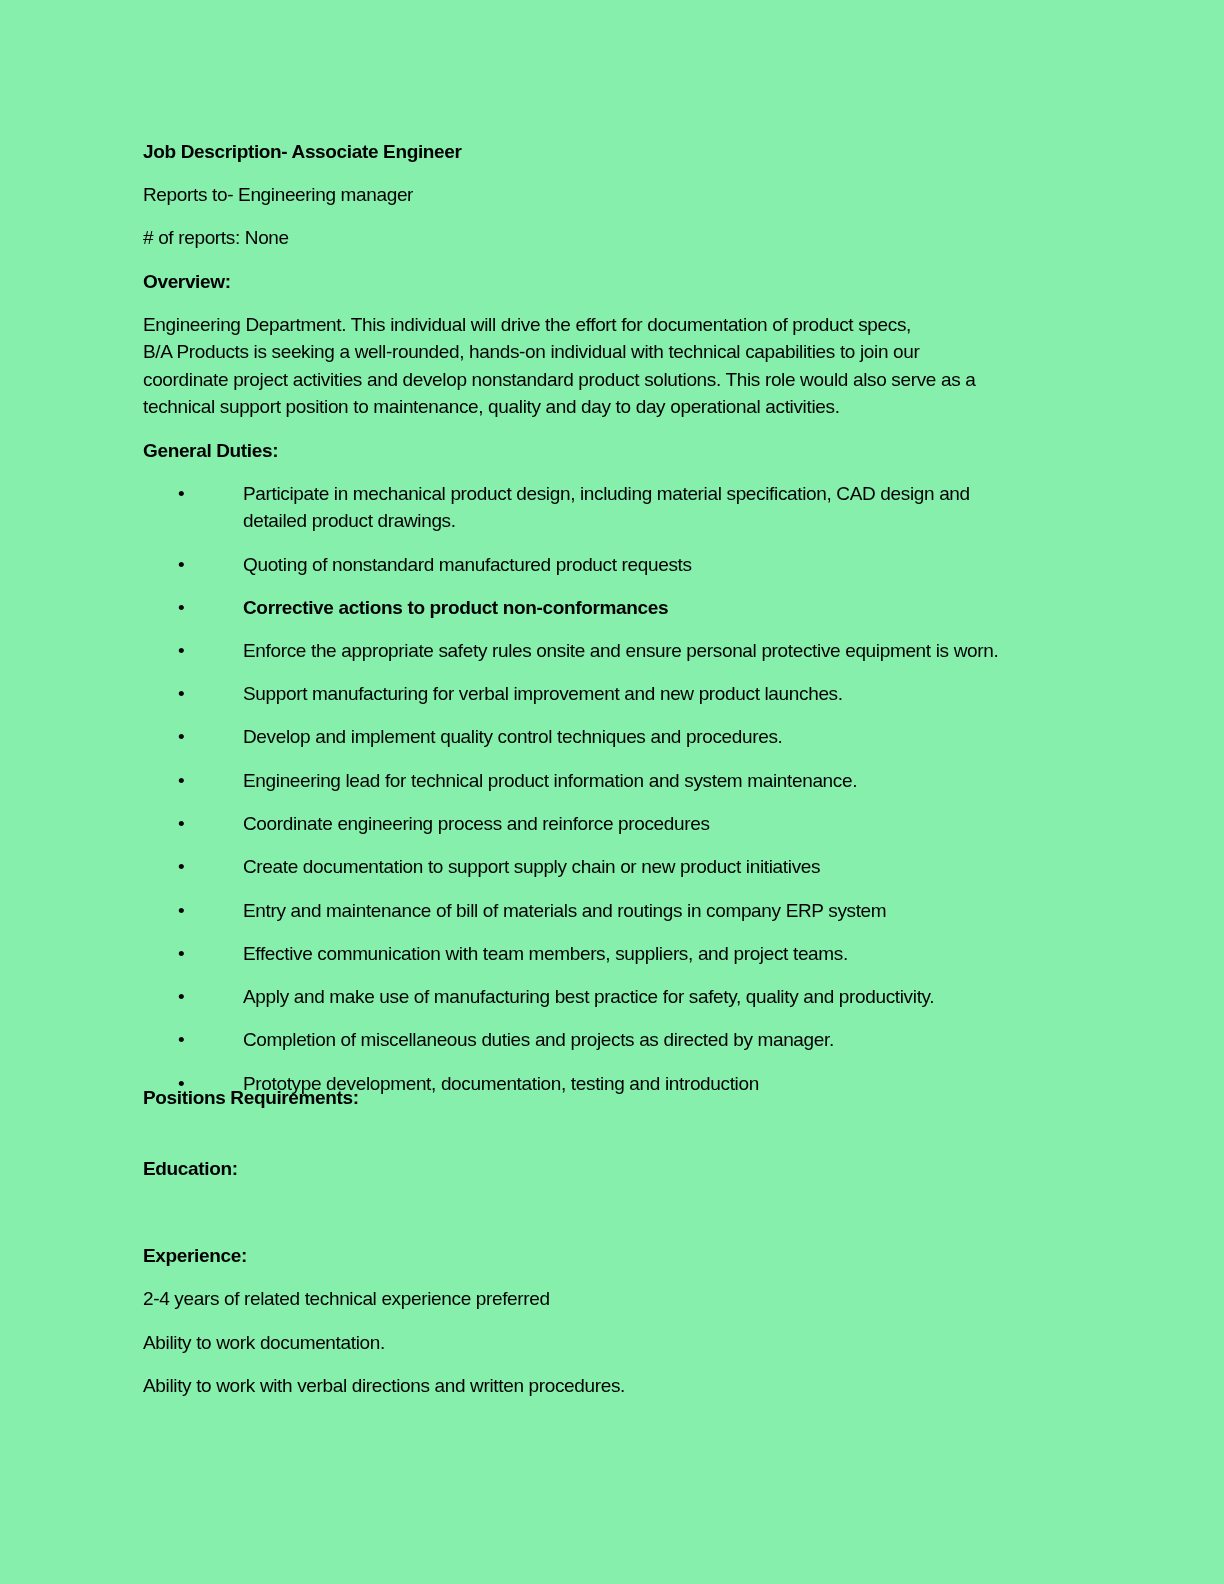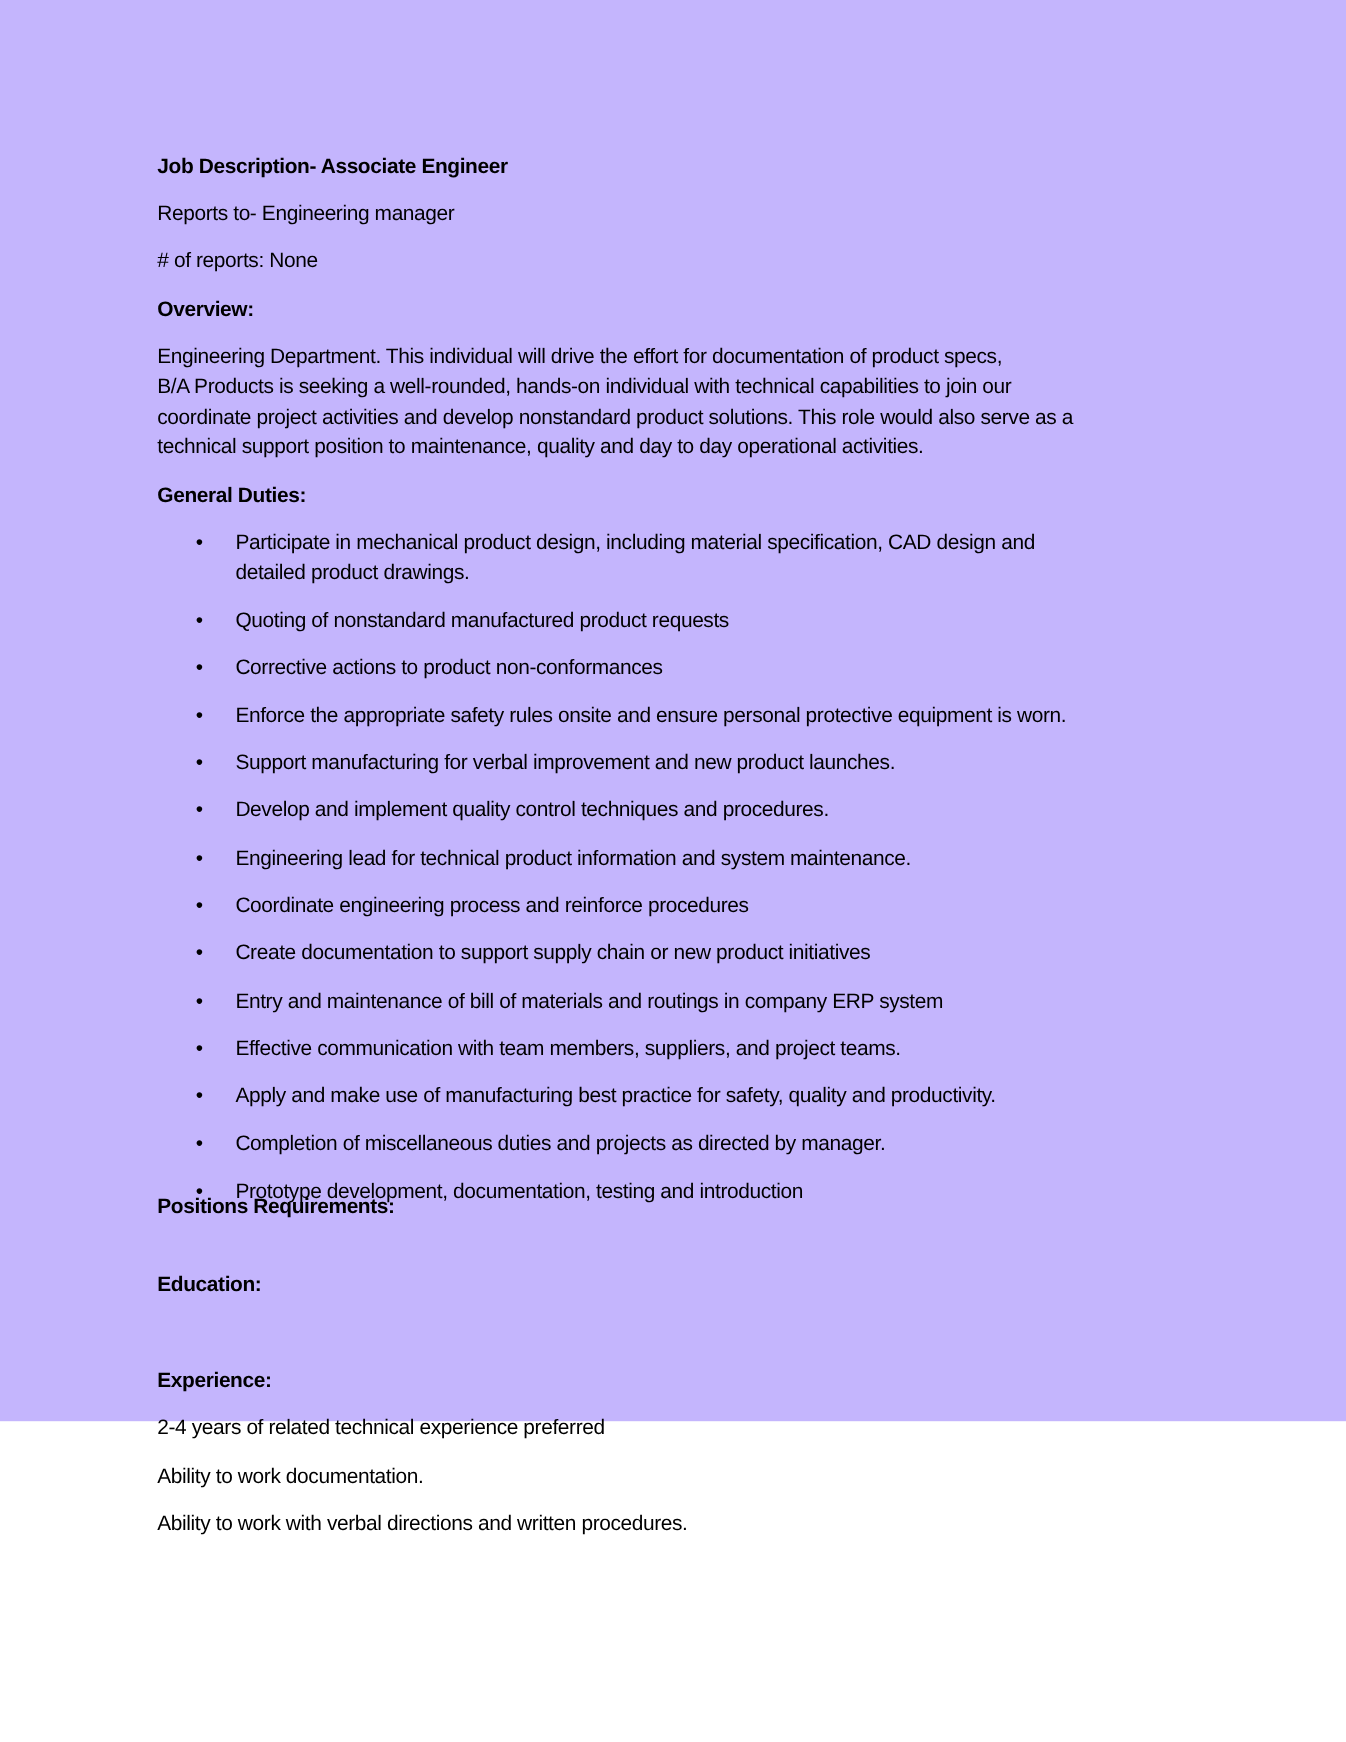--- a/index.html
+++ b/index.html
@@ -1,39 +1,39 @@
 <!DOCTYPE html>
 <html><head>
 <meta charset="utf-8">
 <style>
   html, body { margin: 0; padding: 0; background: #ffffff; }
   body {
     width: 1224px; height: 1584px; position: relative; overflow: hidden;
     font-family: "Liberation Sans", "DejaVu Sans", sans-serif;
     color: #000000;
   }
-  .page { position: absolute; left: 0; top: 0; width: 1224px; height: 1292px; background: #c4b5fd; }
+  .page { position: absolute; left: 0; top: 0; width: 1224px; height: 1584px; background: #86efac; }
   .line {
     position: absolute; left: 143px; font-size: 19px; line-height: 27px;
     white-space: nowrap; letter-spacing: -0.35px;
   }
   .bold { font-weight: bold; }
   .para {
     position: absolute; left: 143px; top: 311px; width: 920px;
     font-size: 19px; line-height: 27.3px; letter-spacing: -0.35px;
   }
   .para span { display: block; white-space: nowrap; }
   .bullet-dot {
     position: absolute; left: 178px; font-size: 19px; line-height: 27px;
   }
   .bullet-text {
     position: absolute; left: 214px; font-size: 19px; line-height: 27.3px;
     letter-spacing: -0.35px; white-space: nowrap;
   }
-  .bullet-text span { display: block; }
+  .bullet-text span { display: block; margin-left: 29px; }
 </style>
 </head>
 <body>
 
 <div class="page">
 
   <div class="line bold" style="top:138px">Job Description- Associate Engineer</div>
   <div class="line" style="top:181px">Reports to- Engineering manager</div>
   <div class="line" style="top:224px"># of reports: None</div>
 
@@ -51,21 +51,21 @@
       <div class="bullet-dot" style="top: 480px;">•</div>
       <div class="bullet-text" style="top: 480px;">
         <span>Participate in mechanical product design, including material specification, CAD design and</span>
         <span>detailed product drawings.</span>
       </div>
       <div class="bullet-dot" style="top: 551px;">•</div>
       <div class="bullet-text" style="top: 551px;">
         <span>Quoting of nonstandard manufactured product requests</span>
       </div>
       <div class="bullet-dot" style="top: 594px;">•</div>
-      <div class="bullet-text" style="top: 594px;">
+      <div class="bullet-text" style="top: 594px; font-weight: bold;">
         <span>Corrective actions to product non-conformances</span>
       </div>
       <div class="bullet-dot" style="top: 637px;">•</div>
       <div class="bullet-text" style="top: 637px;">
         <span>Enforce the appropriate safety rules onsite and ensure personal protective equipment is worn.</span>
       </div>
       <div class="bullet-dot" style="top: 680px;">•</div>
       <div class="bullet-text" style="top: 680px;">
         <span>Support manufacturing for verbal improvement and new product launches.</span>
       </div>

